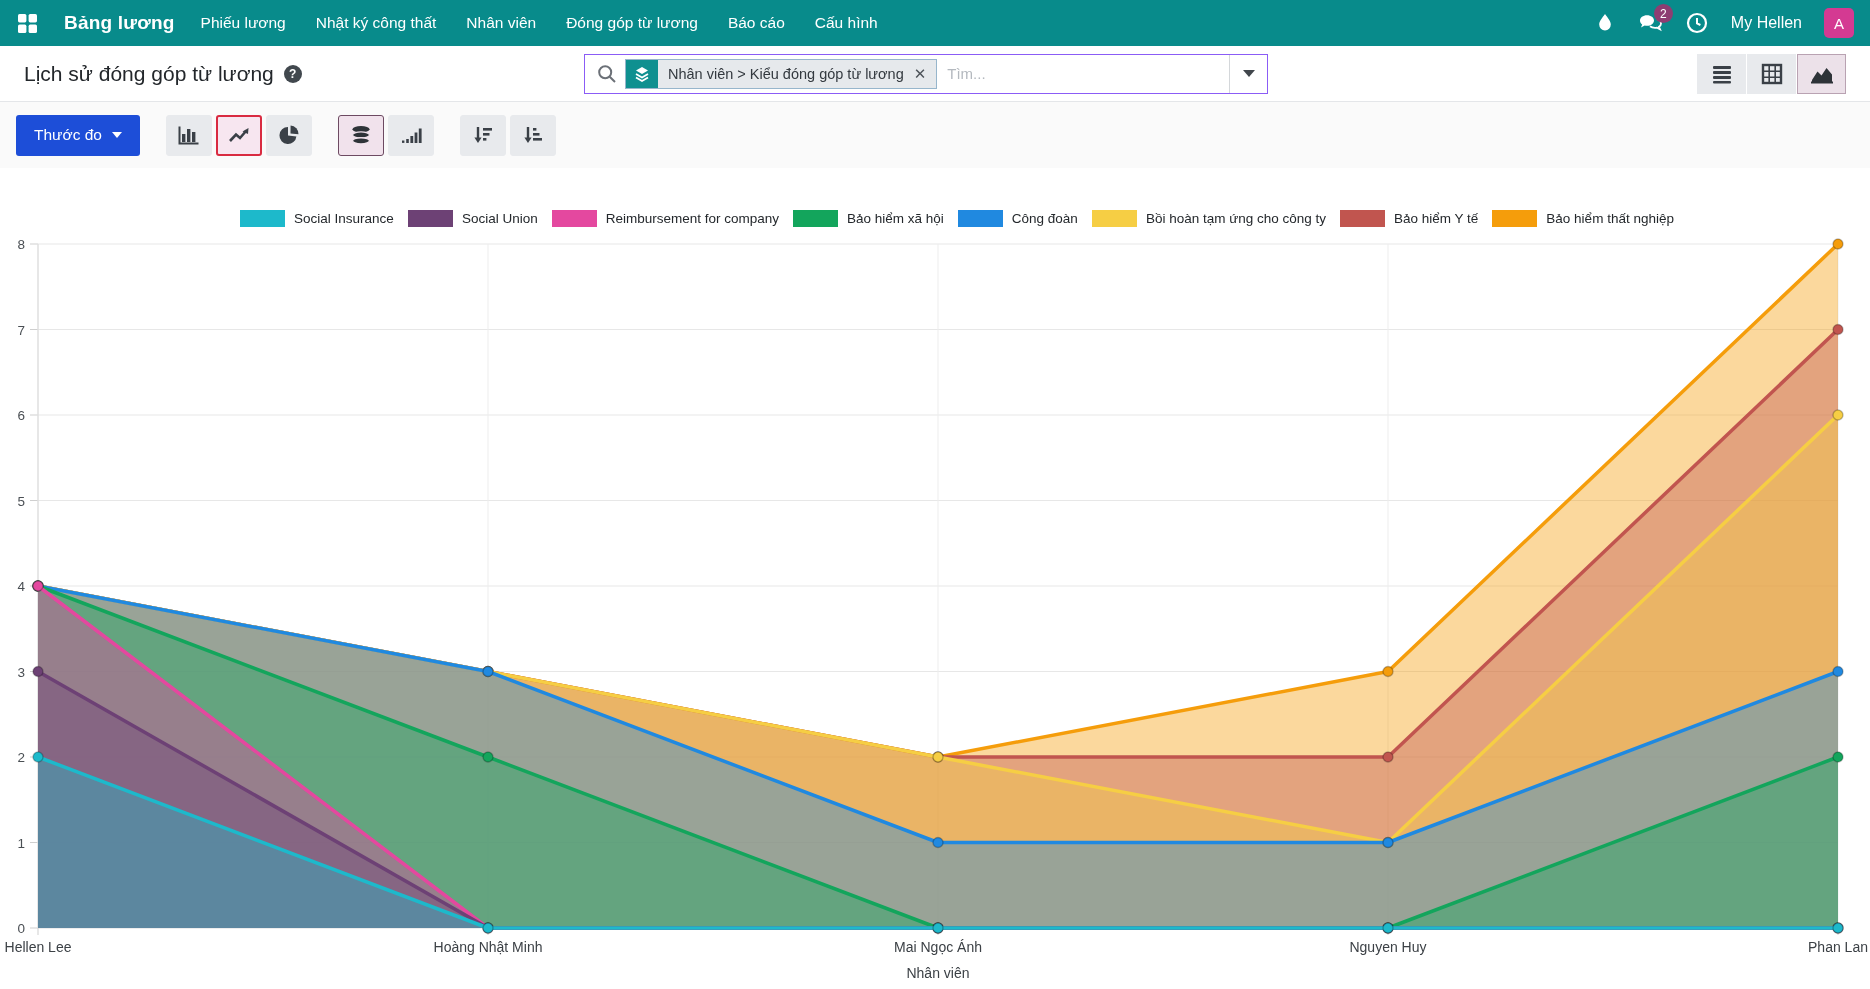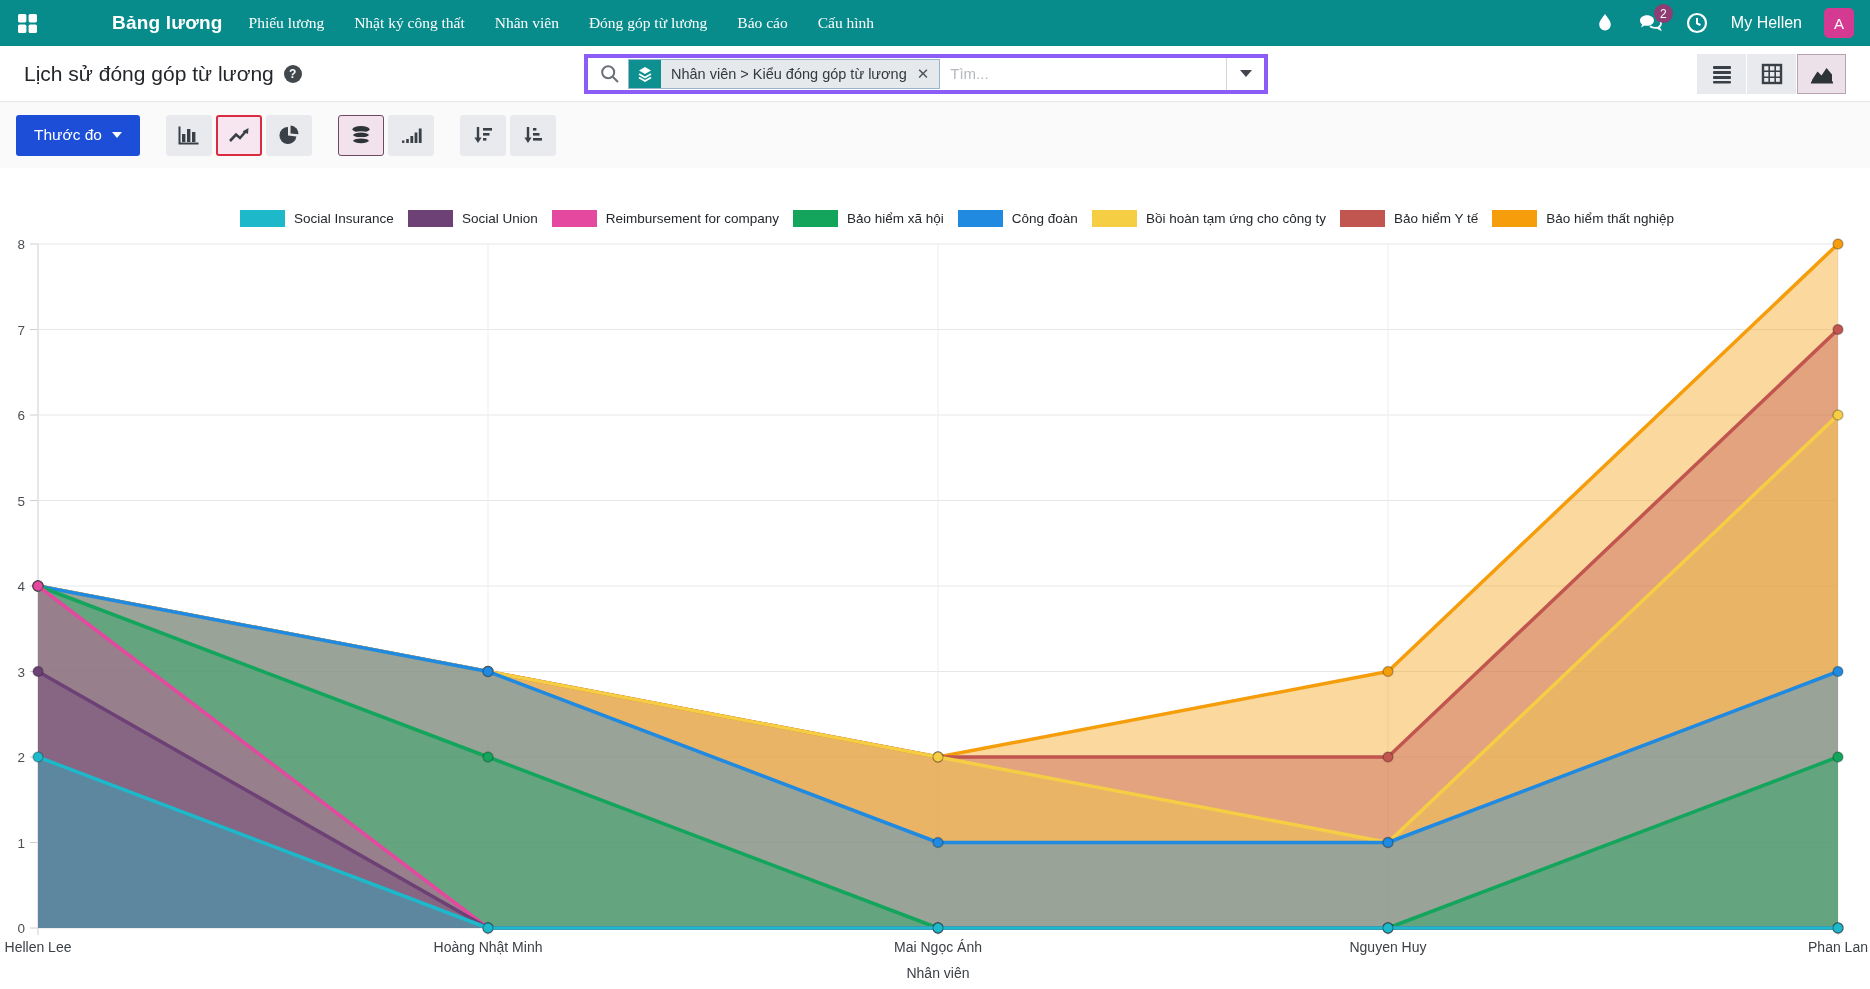--- a/index.html
+++ b/index.html
@@ -4,39 +4,39 @@
 <style>
   * { box-sizing: border-box; margin: 0; padding: 0; }
   html,body { width:1870px; height:989px; overflow:hidden; background:#fff;
     font-family:"Liberation Sans", sans-serif; }
 
   
   .navbar { height:46px; background:#088b8b; display:flex; align-items:center;
     padding:0 16px; color:#fff; }
   .nav-left { display:flex; align-items:center; gap:26px; flex:1; }
   .apps-btn { width:22px; height:22px; display:flex; align-items:center; justify-content:center; cursor:pointer; }
-  .brand { font-size:19px; font-weight:bold; letter-spacing:.2px; cursor:pointer;margin-left:48px; }
+  .brand { font-size:19px; font-weight:bold; letter-spacing:.2px; cursor:pointer; }
   .nav-menu { display:flex; align-items:center; gap:30px; font-size:15.5px; }
-  .nav-item { cursor:pointer; white-space:nowrap;font-family:Liberation Serif, serif; }
+  .nav-item { cursor:pointer; white-space:nowrap; }
   .nav-right { display:flex; align-items:center; gap:22px; }
   .nav-icon { width:24px; height:24px; position:relative; display:flex; align-items:center; justify-content:center; cursor:pointer; }
   .badge { position:absolute; top:-7px; right:-10px; min-width:19px; height:19px; border-radius:10px;
     background:#8d3d72; color:#fff; font-size:12px; display:flex; align-items:center; justify-content:center; padding:0 4px; }
   .company { font-size:16px; cursor:pointer; }
   .avatar { width:30px; height:30px; border-radius:5px; background:#d43a92; color:#fff;
     display:flex; align-items:center; justify-content:center; font-size:15px; cursor:pointer; }
 
   
   .control-row { height:56px; display:flex; align-items:center; padding:0 24px;
     border-bottom:1px solid #e4e6e9; background:#fff; }
   .crumb-zone { display:flex; align-items:center; gap:10px; width:560px; }
   .page-title { font-size:21px; color:#23272b; }
   .help-icon { width:18px; height:18px; border-radius:50%; background:#41484e; color:#fff;
     font-size:12px; font-weight:bold; display:flex; align-items:center; justify-content:center; cursor:pointer; }
-  .search-box { width:684px; height:40px; border:4px solid #8b5cf6; background:#fff;
+  .search-box { width:684px; height:40px; border:1px solid #8b5cf6; background:#fff;
     display:flex; align-items:center; }
   .search-mag { padding:0 8px 0 12px; display:flex; }
   .facet { display:flex; align-items:stretch; border:1px solid #97b6cc; height:30px; cursor:pointer; }
   .facet-icon { width:32px; background:#0f9090; display:flex; align-items:center; justify-content:center; }
   .facet-body { background:#e6e9ec; display:flex; align-items:center; gap:10px; padding:0 10px; }
   .facet-label { font-size:14.5px; color:#33393f; white-space:nowrap; }
   .facet-close { color:#4d5359; font-size:15px; cursor:pointer; }
   .search-input { flex:1; border:none; outline:none; font-size:15px; color:#701a75; padding:0 10px;
     font-family:"Liberation Sans", sans-serif; min-width:40px; }
   .search-input::placeholder { color:#b4b9bf; }

